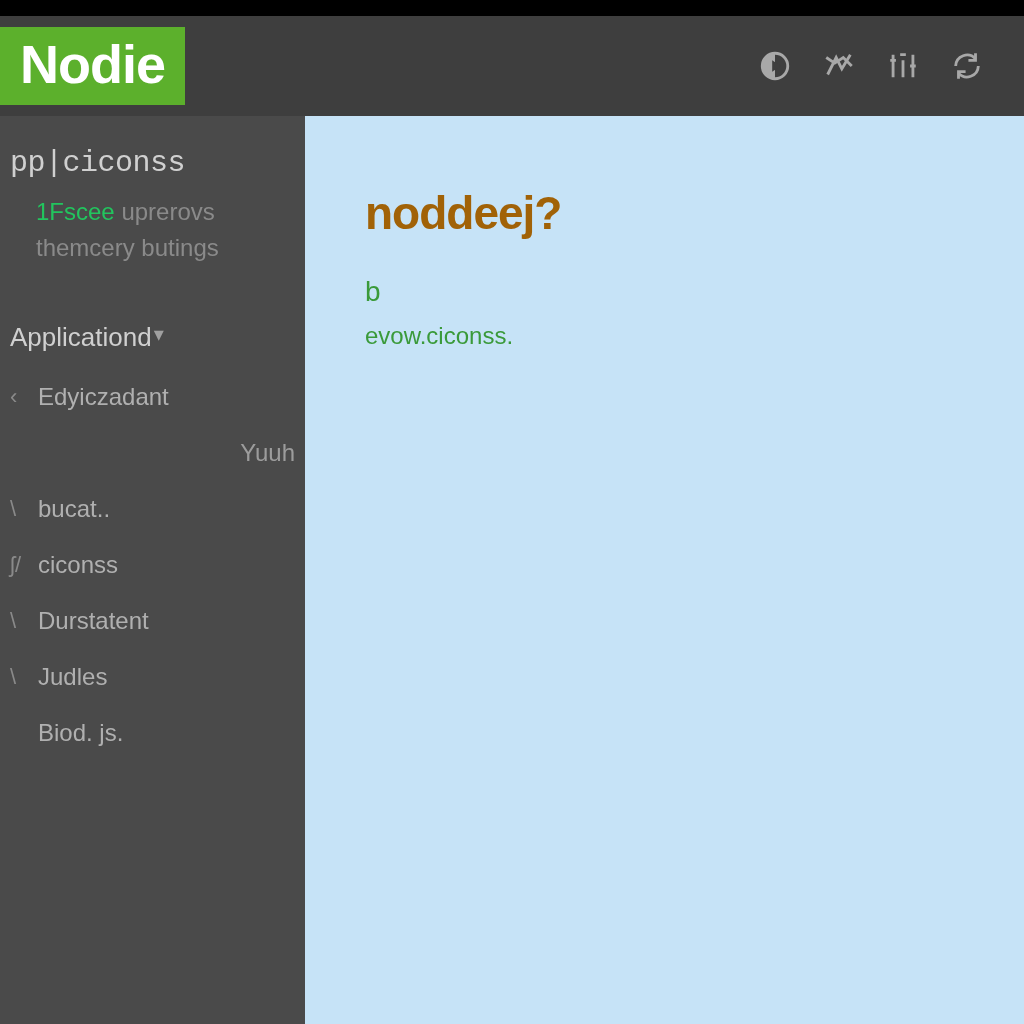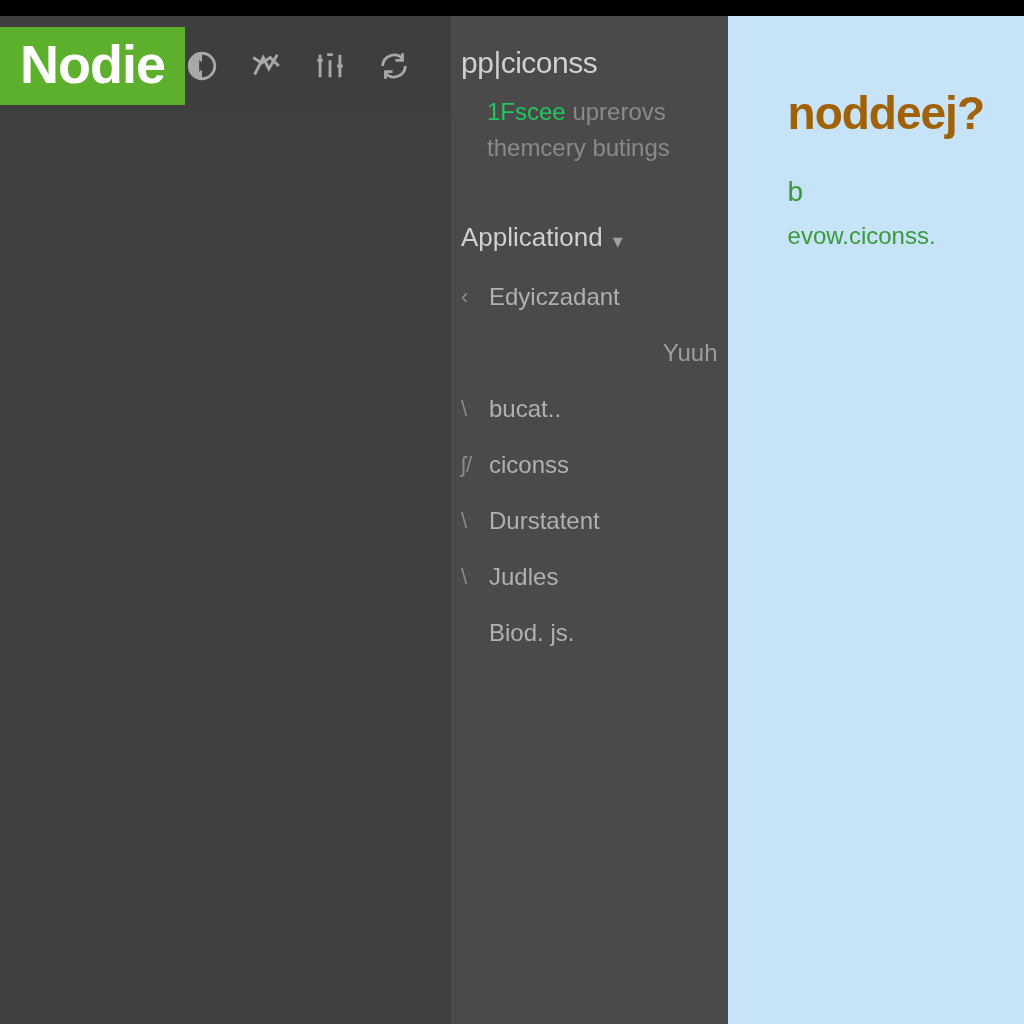--- a/index.html
+++ b/index.html
@@ -1,18 +1,18 @@
 <!DOCTYPE html>
 <html><head>
   <meta charset="utf-8">
   <style>
     * { margin: 0; padding: 0; box-sizing: border-box; }
     html, body { width: 1024px; height: 1024px; overflow: hidden; font-family: -apple-system, BlinkMacSystemFont, "Segoe UI", Arial, sans-serif; }
     body { background: #000; padding: 16px 0 0 0; }
-    .app-window { width: 100%; height: 100%; background: #404040; display: flex; flex-direction: row; }
+    .app-window { width: 100%; height: 100%; background: #404040; display: flex; flex-direction: column; }
     
     
     .header {
       height: 100px;
       background: #3e3e3e;
       display: flex;
       align-items: center;
       justify-content: space-between;
       padding-right: 40px;
     }
@@ -52,39 +52,40 @@
       background: #4a4a4a;
       color: #b8b8b8;
       padding: 30px 10px 10px 10px;
       overflow: hidden;
     }
     .section-title {
       font-size: 30px;
       color: #d0d0d0;
       margin-bottom: 18px;
       letter-spacing: -0.5px;
+      font-family: Liberation Mono, monospace;
     }
     .subitem {
       font-size: 24px;
       color: #8a8a8a;
       margin-left: 26px;
       margin-bottom: 8px;
       letter-spacing: 0;
     }
     .subitem .highlight {
       color: #22c55e;
     }
     .dropdown-title {
       font-size: 26px;
       color: #d0d0d0;
       margin-top: 60px;
       margin-bottom: 30px;
       display: flex;
-      align-items: flex-end;
-      gap: 10px;
+      align-items: flex-start;
+      gap: 2px;
       cursor: pointer;
     }
     .chevron-down {
       font-size: 20px;
       color: #a0a0a0;
     }
     .nav-item {
       font-size: 24px;
       color: #b0b0b0;
       margin-bottom: 28px;

